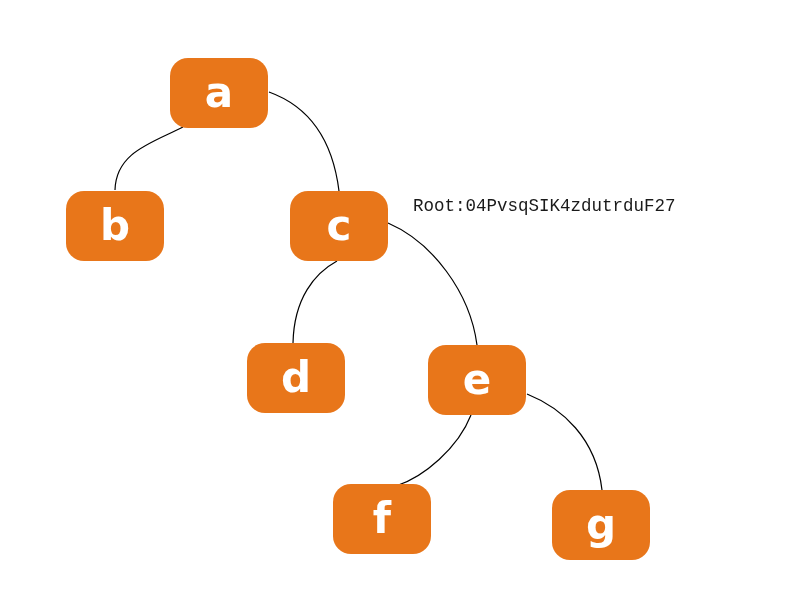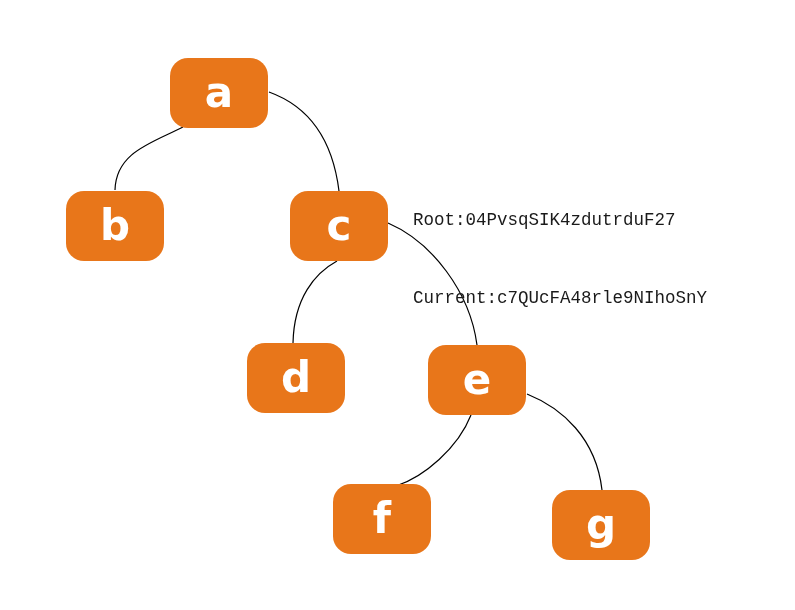--- a/index.html
+++ b/index.html
@@ -47,21 +47,21 @@
   .node-a { left: 170px; top: 58px; }
   .node-b { left: 66px;  top: 191px; }
   .node-c { left: 290px; top: 191px; }
   .node-d { left: 247px; top: 343px; }
   .node-e { left: 428px; top: 345px; }
   .node-f { left: 333px; top: 484px; }
   .node-g { left: 552px; top: 490px; }
   .info-block {
     position: absolute;
     left: 413px;
-    top: 155px;
+    top: 141px;
     font-family: "Liberation Mono", monospace;
     font-size: 17.5px;
     line-height: 26px;
     color: var(--info-text, #1a1a1a);
     white-space: pre;
   }
 </style>
 </head>
 <body>
 
@@ -93,16 +93,15 @@
   </div>
   <div class="node node-f">
     <span>f</span>
   </div>
   <div class="node node-g">
     <span>g</span>
   </div>
 
   <div class="info-block">
     <div>Root:04PvsqSIK4zdutrduF27</div>
-    <div>Current:c7QUcFA48rle9NIhoSnY</div>
   </div>
 
 </div>
 
 </body></html>

